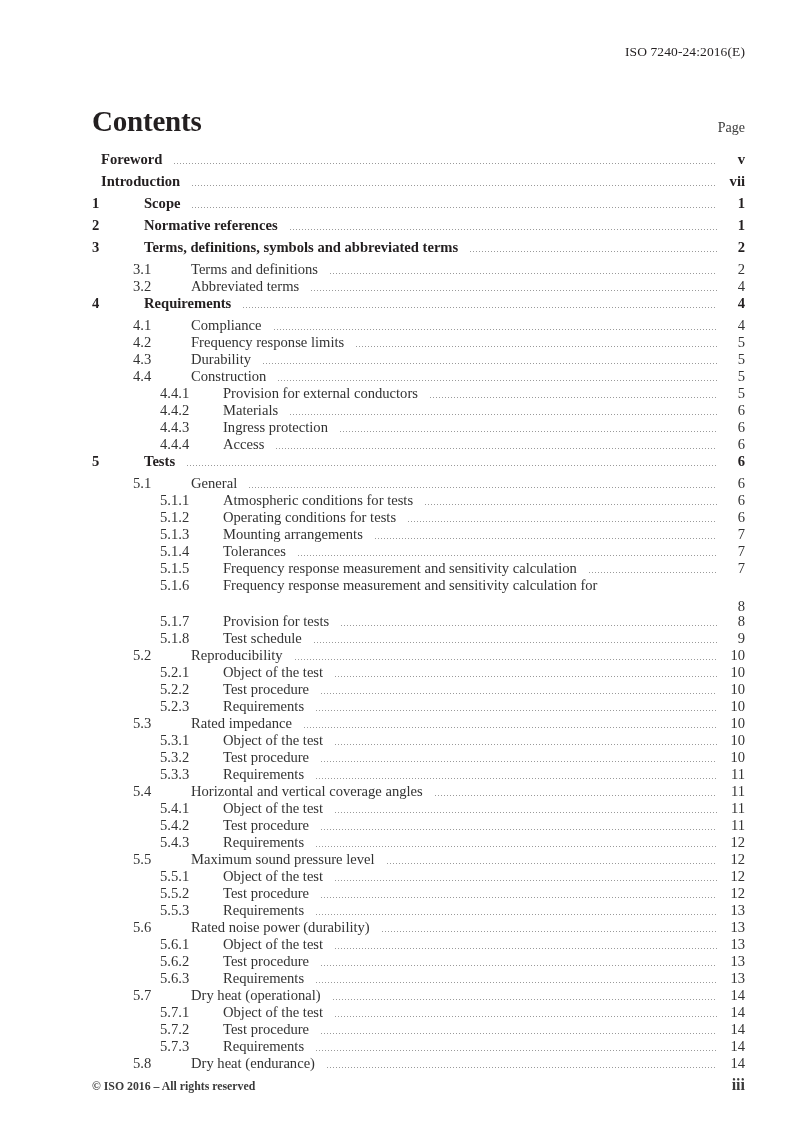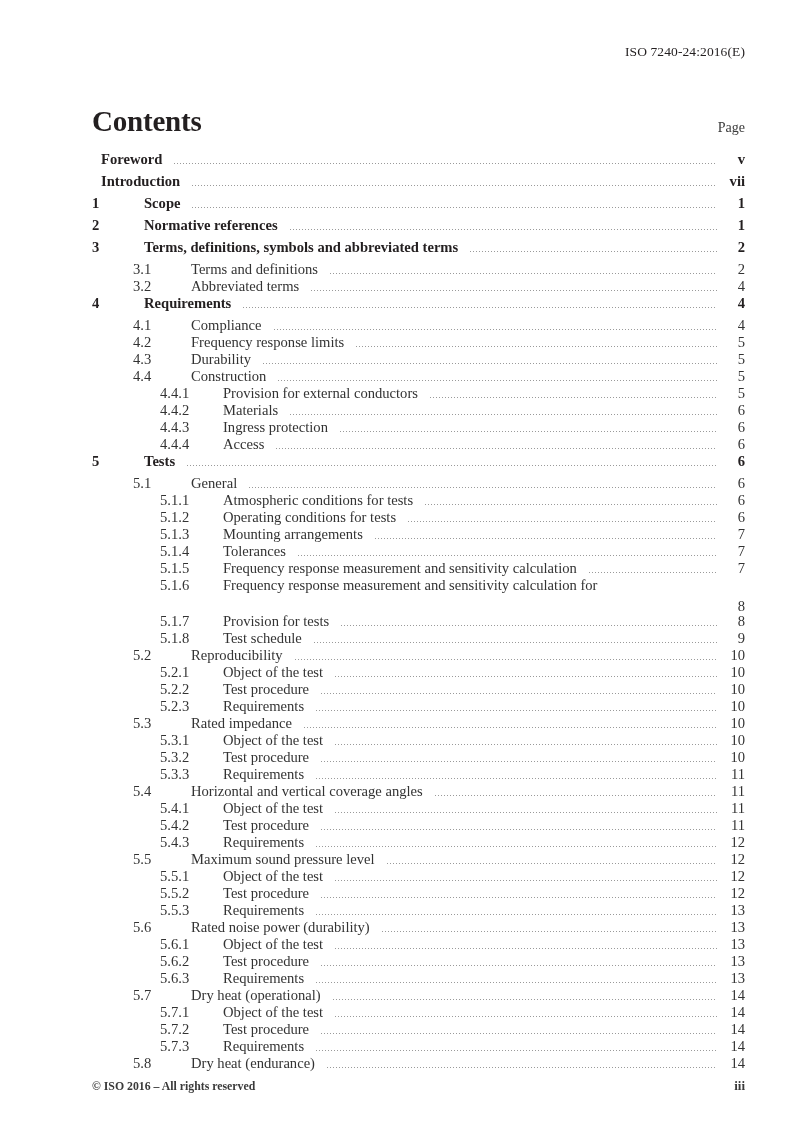--- a/index.html
+++ b/index.html
@@ -160,21 +160,21 @@
     left: 92px;
     right: 48px;
     display: flex;
     justify-content: space-between;
     align-items: baseline;
     font-size: 11.8px;
     color: #3a3a3a;
     font-weight: bold;
   }
   .doc-footer .folio {
-    font-size: 13px;
+    font-size: 16px;
     color: #3a3a3a;
     margin-top: 44px;
   }
 </style>
 </head>
 <body>
 
 <div class="page">
 
   <div class="doc-header">ISO 7240-24:2016(E)</div>

